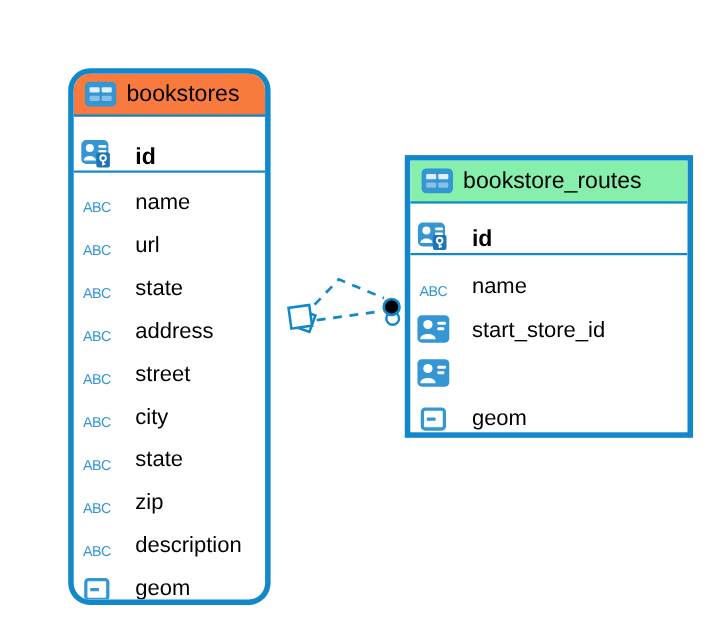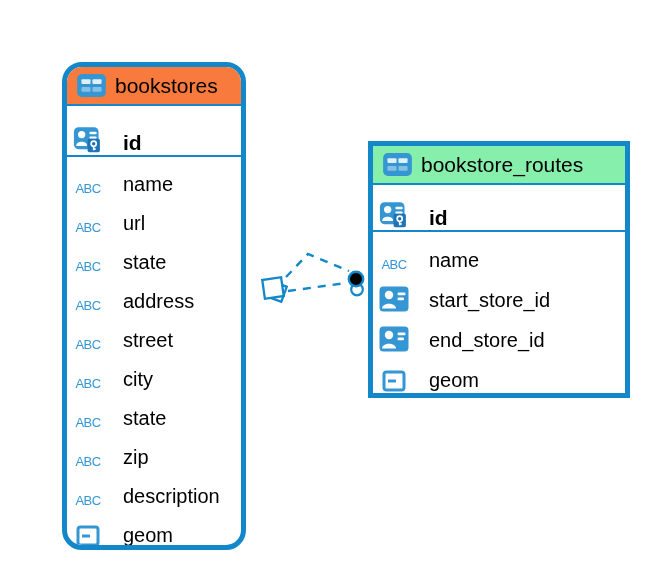--- a/index.html
+++ b/index.html
@@ -228,21 +228,20 @@
     <div class="row col-row">
       <span class="icon-slot">
         <svg width="30" height="26" viewBox="0 0 30 26">
           <rect x="0.5" y="0.5" width="29" height="25" rx="4" fill="#3596d4"></rect>
           <circle cx="10" cy="9" r="4.2" fill="#ffffff"></circle>
           <path d="M3 22.5 c0 -6.5 14 -6.5 14 0 z" fill="#ffffff"></path>
           <rect x="18.5" y="6.5" width="8" height="2.7" rx="1.2" fill="#ffffff"></rect>
           <rect x="18.5" y="11.5" width="6.5" height="2.7" rx="1.2" fill="#ffffff"></rect>
         </svg>
       </span>
-      <span>end_store_id</span>
     </div>
     <div class="row col-row">
       <span class="icon-slot">
         <svg width="24" height="22" viewBox="0 0 24 22">
           <rect x="2" y="2" width="20" height="18" rx="2.5" fill="#ffffff" stroke="#3596d4" stroke-width="3"></rect>
           <rect x="6" y="9.5" width="8" height="3" rx="0.5" fill="#3596d4"></rect>
         </svg>
       </span>
       <span>geom</span>
     </div>

